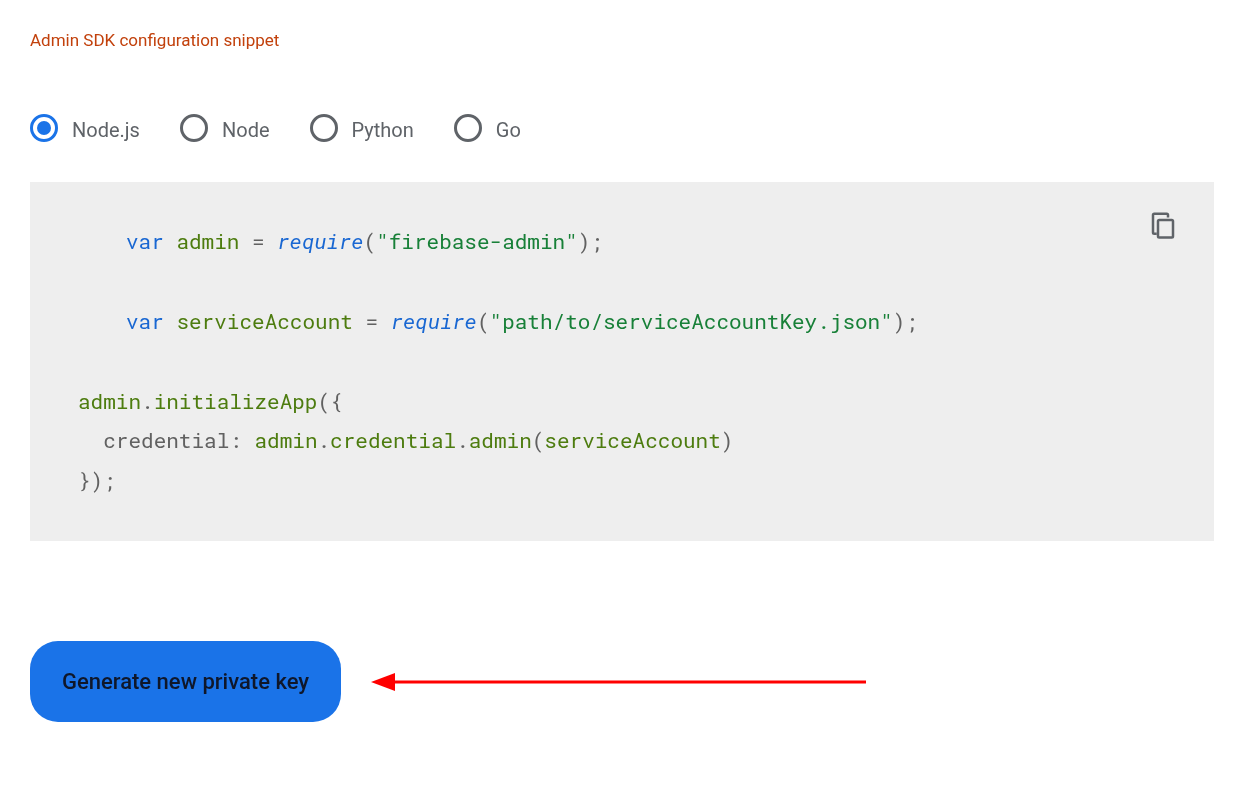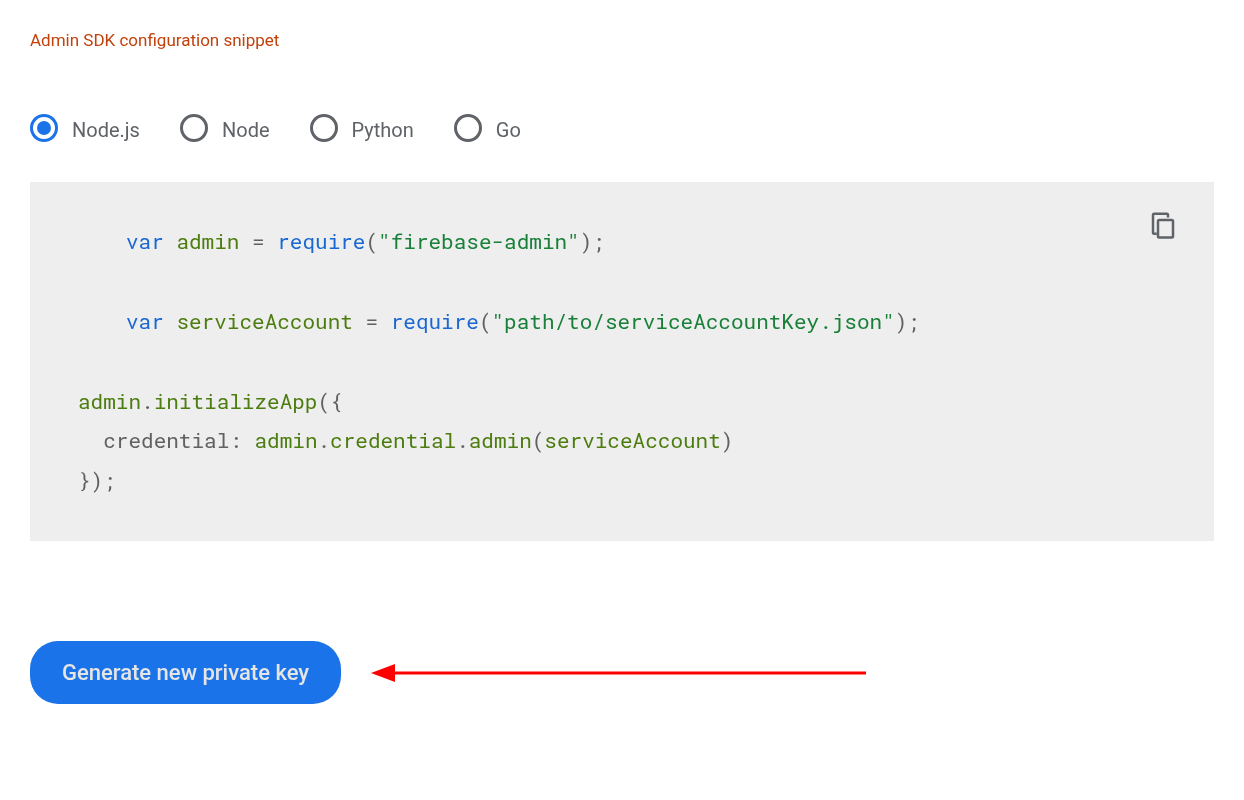--- a/index.html
+++ b/index.html
@@ -77,44 +77,45 @@
       height: 30px;
       cursor: pointer;
       color: #5f6368;
     }
     .token-keyword {
       color: #1967d2;
       margin-left: 48px;
     }
     .token-function {
       color: #1967d2;
+      font-style: italic;
     }
     .token-string {
       color: #188038;
     }
     .token-punct {
       color: #616161;
     }
     .token-prop {
       color: #616161;
     }
     .token-text {
       color: #4d7c0f;
     }
     .action-row {
       display: flex;
       align-items: center;
       gap: 30px;
     }
     .primary-button {
       background: #1a73e8;
-      color: #e5e5e5;
+      color: #0f172a;
       border: none;
       border-radius: 28px;
-      padding: 19px 32px;
+      padding: 28px 32px;
       font-size: 22px;
       font-weight: 500;
       font-family: inherit;
       cursor: pointer;
     }
     .arrow-annotation {
       display: flex;
       align-items: center;
     }
     pre {

